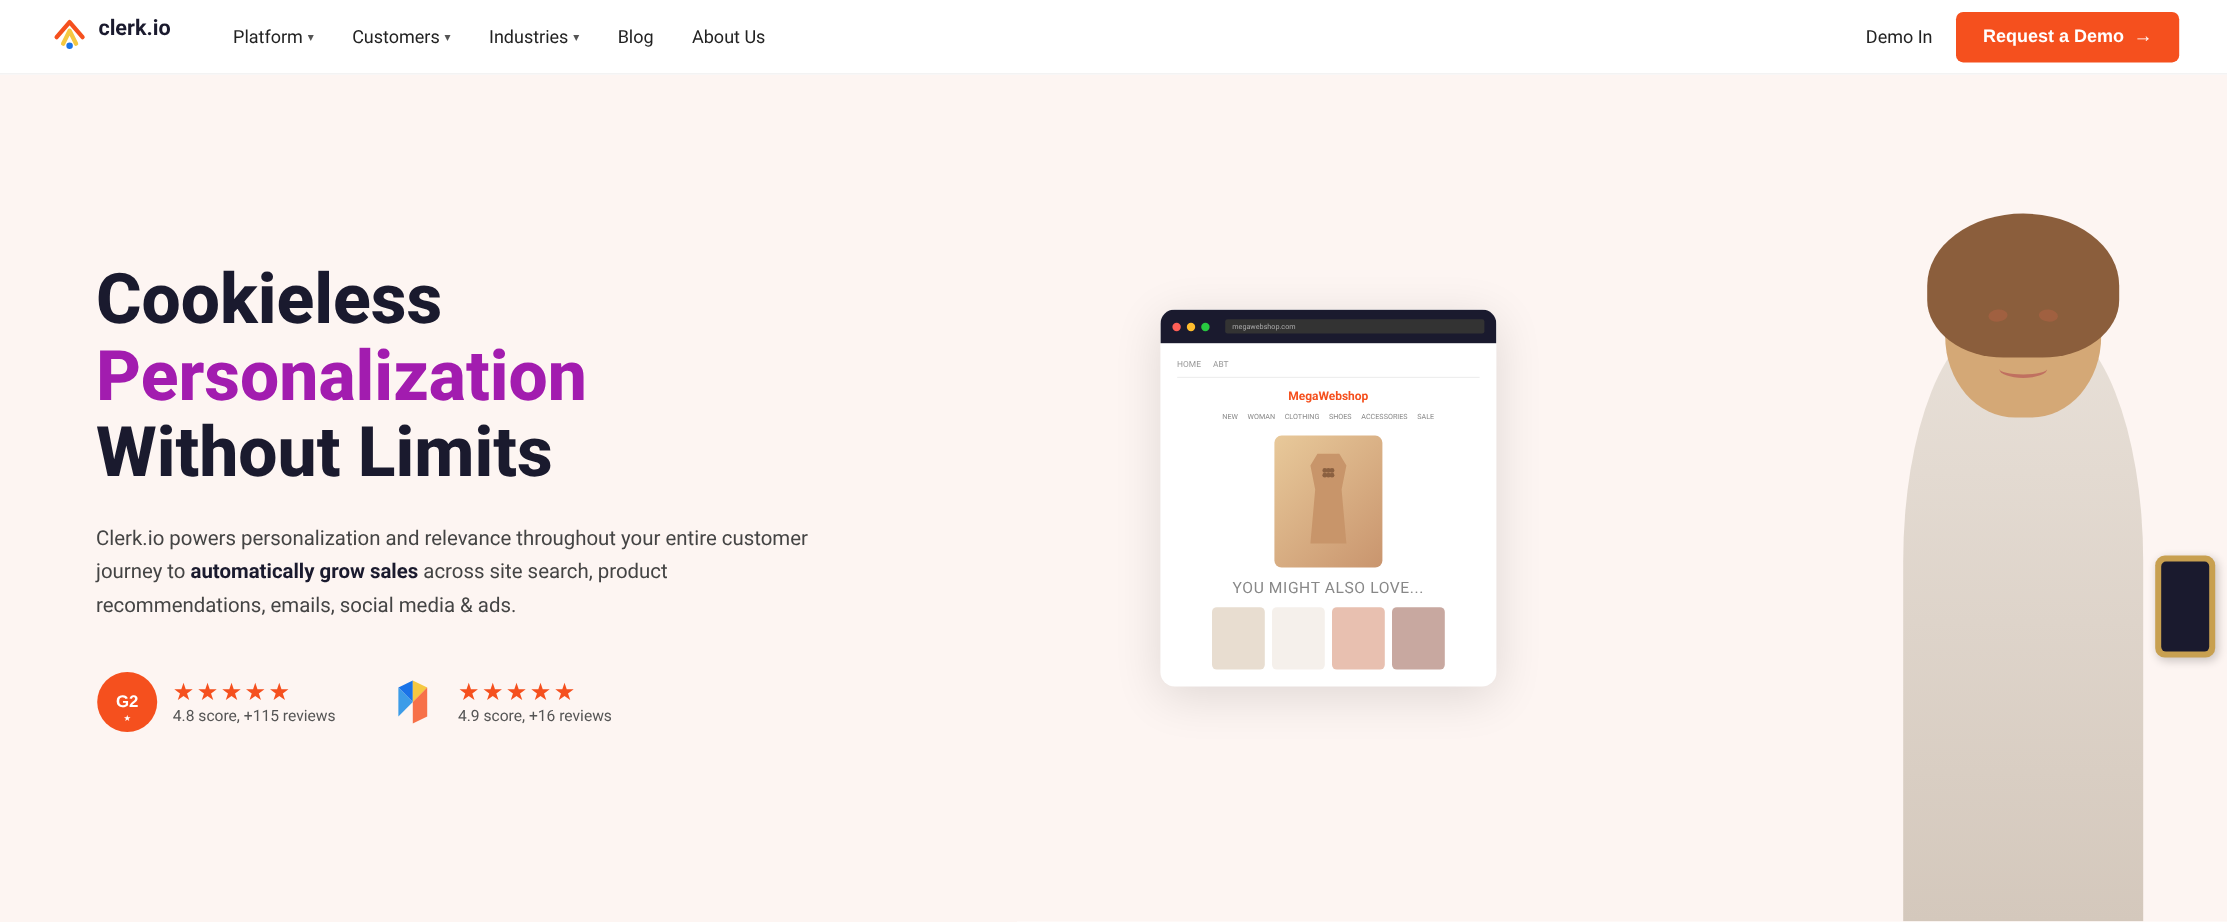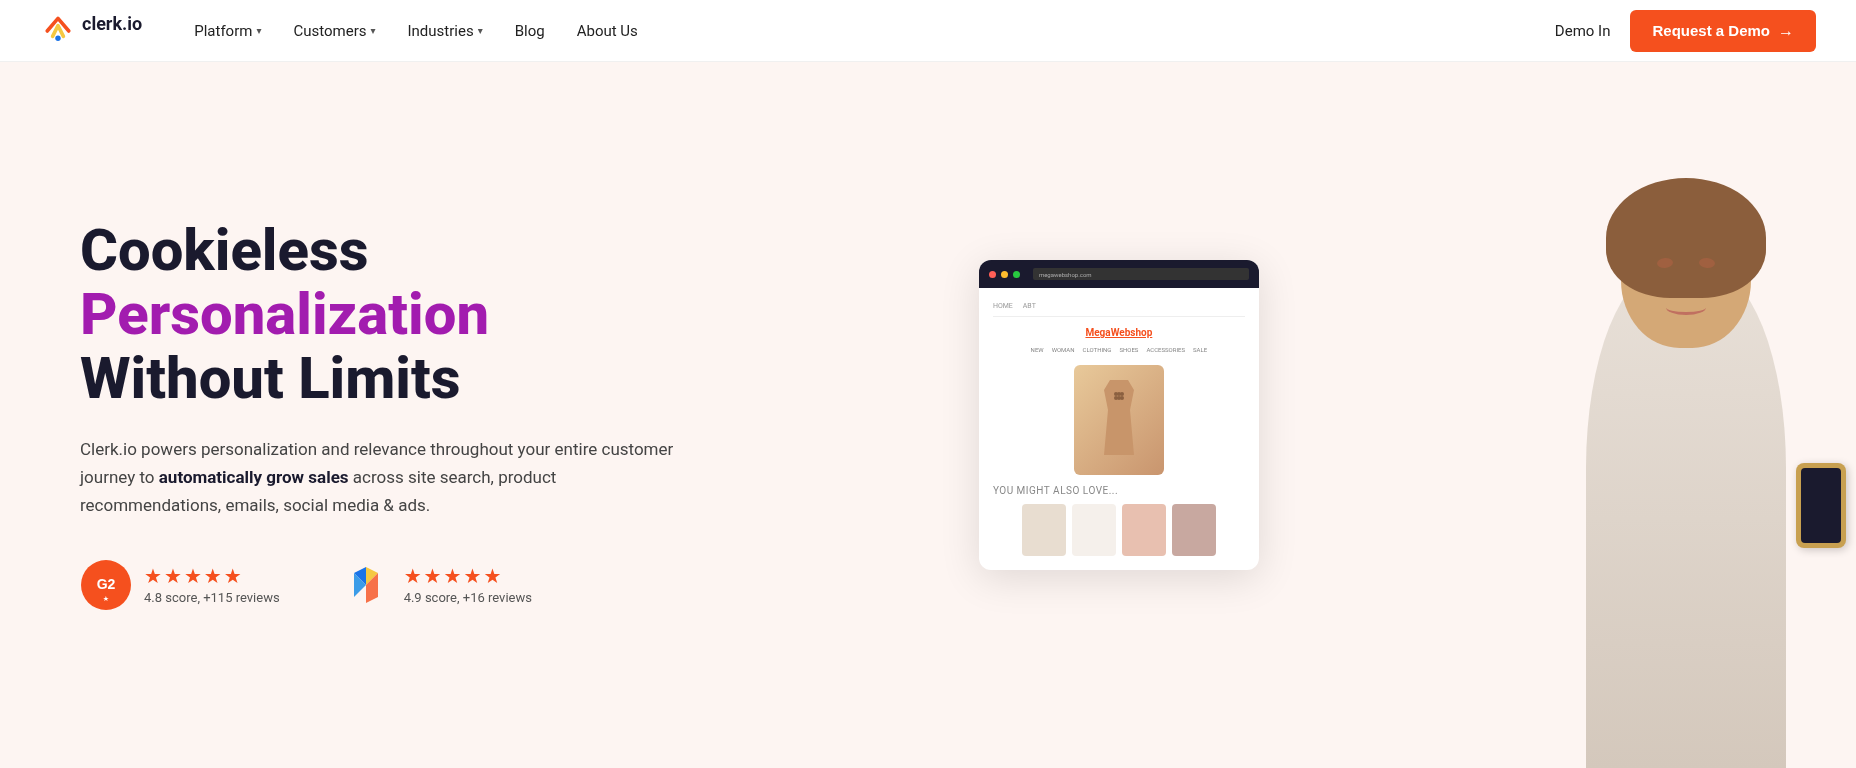--- a/index.html
+++ b/index.html
@@ -115,21 +115,21 @@
       margin-bottom: 40px;
       max-width: 600px;
     }
     .hero-description strong {
       font-weight: 700;
       color: #1a1a2e;
     }
     .ratings-row {
       display: flex;
       align-items: flex-start;
-      gap: 60px;
+      gap: 38px;
     }
     .rating-item {
       display: flex;
       align-items: center;
       gap: 12px;
     }
     .rating-info {}
     .stars {
       display: flex;
       gap: 2px;
@@ -150,21 +150,21 @@
       right: -20px;
       top: 0;
       bottom: 0;
       width: 52%;
       display: flex;
       align-items: center;
       justify-content: center;
     }
     .mockup-card {
       position: absolute;
-      left: 68px;
+      left: 56px;
       top: 50%;
       transform: translateY(-50%);
       background: #fff;
       border-radius: 12px;
       box-shadow: 0 8px 40px rgba(0,0,0,0.12);
       width: 280px;
       overflow: hidden;
       z-index: 3;
     }
     .mockup-header {
@@ -189,21 +189,20 @@
       color: #999;
       border-bottom: 1px solid #eee;
       padding-bottom: 6px;
     }
     .mockup-store-name {
       text-align: center;
       color: #f5501e;
       font-size: 10px;
       font-weight: 700;
       margin-bottom: 8px;
-      text-decoration: underline;
     }
     .mockup-menu {
       display: flex;
       justify-content: center;
       gap: 8px;
       font-size: 6px;
       color: #888;
       margin-bottom: 12px;
     }
     .mockup-product-img {
@@ -214,22 +213,23 @@
       margin: 0 auto 10px;
       display: flex;
       align-items: center;
       justify-content: center;
     }
     .dress-shape {
       width: 50px;
       height: 80px;
     }
     .mockup-you-might {
-      font-size: 10px;
+      font-size: 13px;
       color: #888;
+      text-align: center;
       margin-bottom: 8px;
       text-transform: uppercase;
       letter-spacing: 0.5px;
     }
     .mockup-row {
       display: flex;
       gap: 6px;
       justify-content: center;
     }
     .mockup-mini-item {

